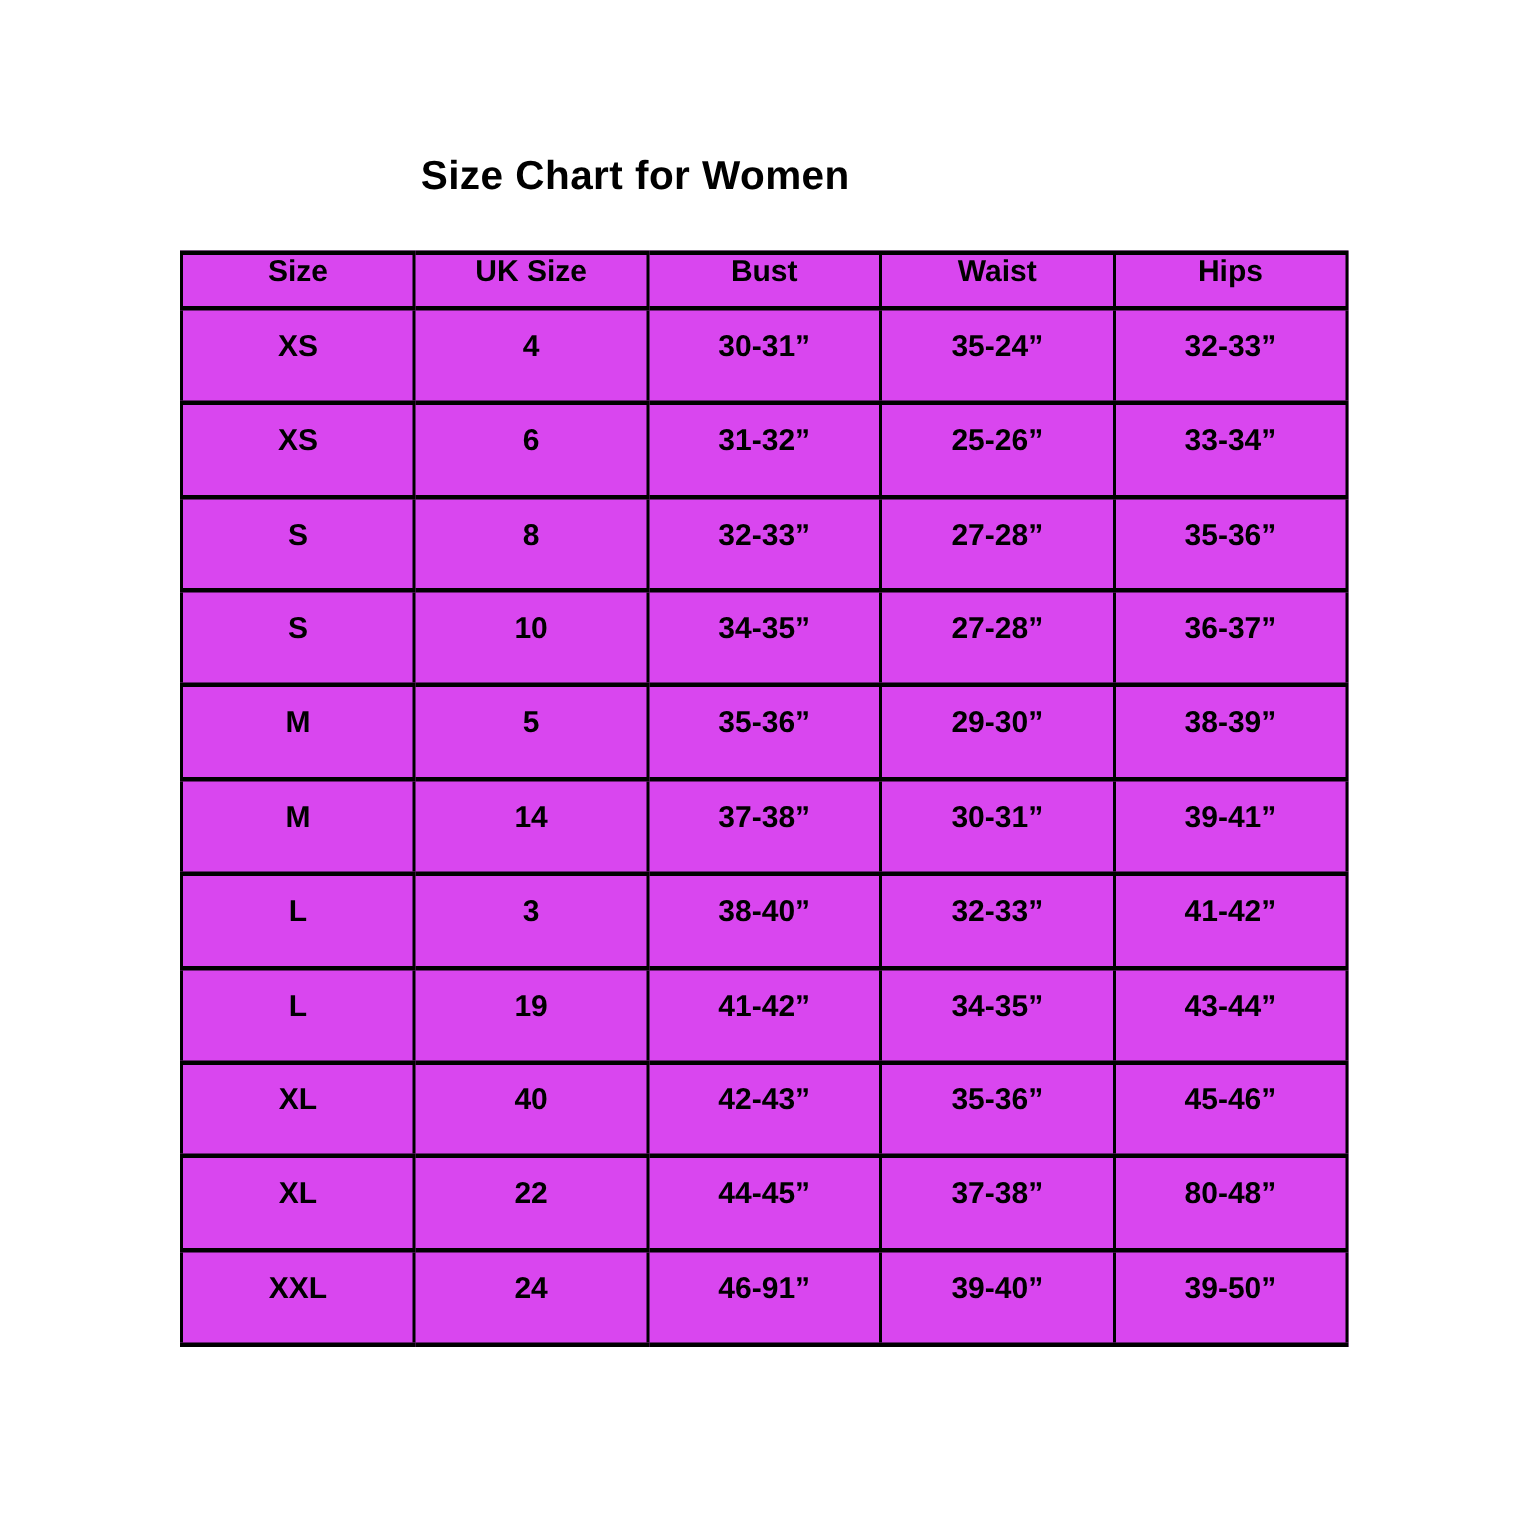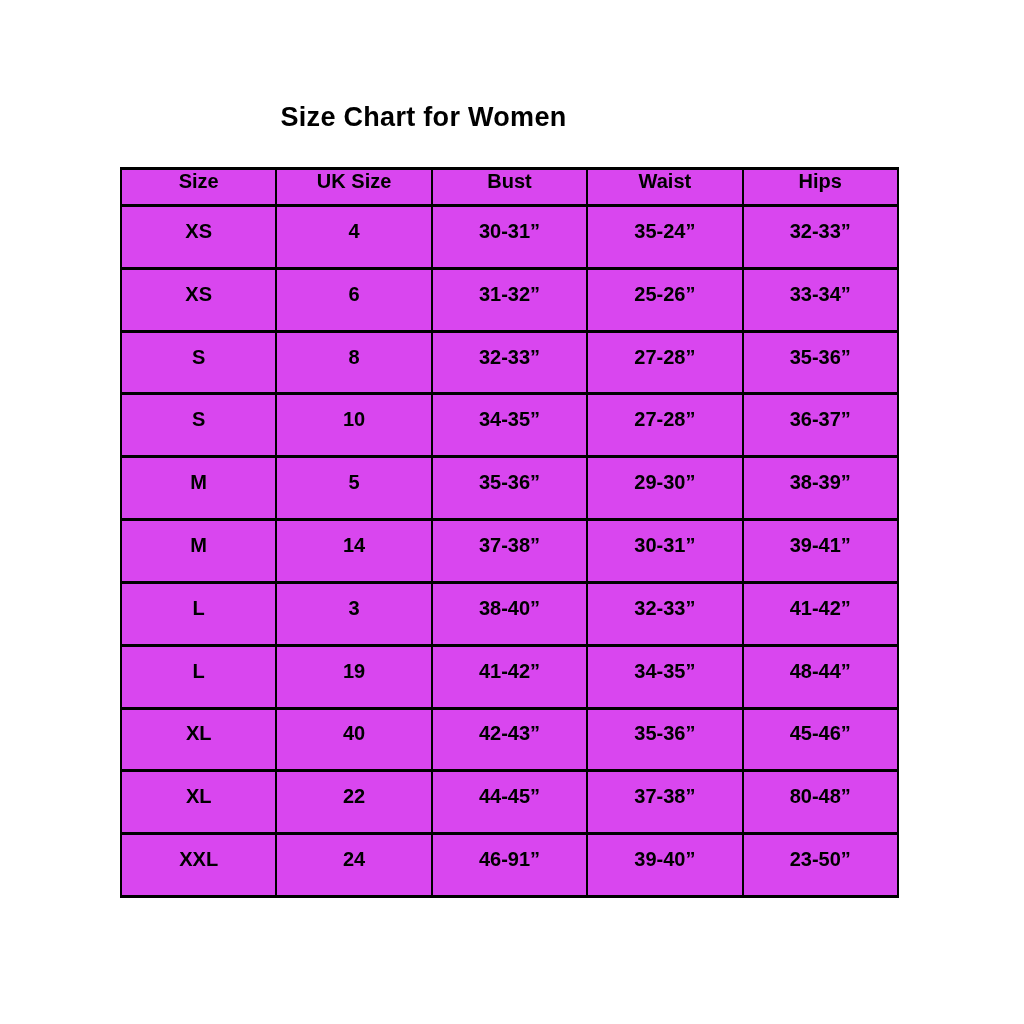--- a/index.html
+++ b/index.html
@@ -119,37 +119,37 @@
         <td>3</td>
         <td>38-40”</td>
         <td>32-33”</td>
         <td>41-42”</td>
       </tr>
       <tr>
         <td>L</td>
         <td>19</td>
         <td>41-42”</td>
         <td>34-35”</td>
-        <td>48-44”</td>
+        <td>43-44”</td>
       </tr>
       <tr>
         <td>XL</td>
         <td>40</td>
         <td>42-43”</td>
         <td>35-36”</td>
         <td>45-46”</td>
       </tr>
       <tr>
         <td>XL</td>
         <td>22</td>
         <td>44-45”</td>
         <td>37-38”</td>
         <td>80-48”</td>
       </tr>
       <tr>
         <td>XXL</td>
         <td>24</td>
         <td>46-91”</td>
         <td>39-40”</td>
-        <td>23-50”</td>
+        <td>39-50”</td>
       </tr>
     </tbody>
 </table>
 
 </body></html>

